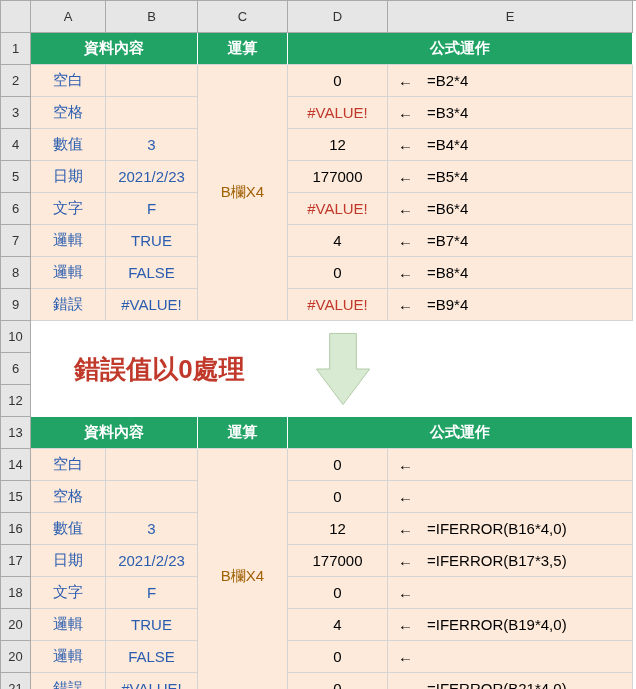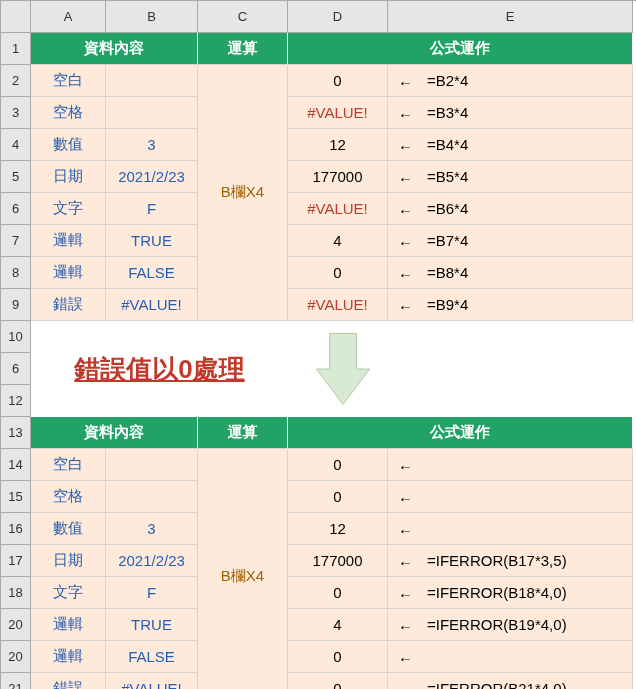--- a/index.html
+++ b/index.html
@@ -150,21 +150,21 @@
     </div>
     <div class="cell rowhdr">9</div>
     <div class="cell peach blue center">錯誤</div>
     <div class="cell peach blue center">#VALUE!</div>
     <div class="cell peach center red">#VALUE!</div>
     <div class="cell peach left">
       <span style="margin-right: 14px;">←</span>
       <span>=B9*4</span>
     </div>
     <div class="cell rowhdr">10</div>
-    <div class="cell big-msg" style="grid-column: 2 / span 3; grid-row: span 3; border:none;text-decoration:underline;">錯誤值以0處理</div>
+    <div class="cell big-msg" style="grid-column: 2 / span 3; grid-row: span 3; border:none;">錯誤值以0處理</div>
     <div class="cell arrow-box" style="grid-column: 5 / span 2; grid-row: span 3; border:none; justify-content:flex-start; padding-left:20px;">
       <svg class="arrow-svg" viewBox="0 0 70 90">
         <path d="M20 5 L50 5 L50 45 L65 45 L35 85 L5 45 L20 45 Z" fill="#d9ead3" stroke="#a9c79e" stroke-width="1"></path>
       </svg>
     </div>
     <div class="cell rowhdr">6</div>
     <div class="cell rowhdr">12</div>
     <div class="cell rowhdr">13</div>
     <div class="cell greenhdr merge-ab">資料內容</div>
     <div class="cell greenhdr">運算</div>
@@ -183,36 +183,36 @@
     <div class="cell peach center">0</div>
     <div class="cell peach left">
       <span style="margin-right: 14px;">←</span>
     </div>
     <div class="cell rowhdr">16</div>
     <div class="cell peach blue center">數值</div>
     <div class="cell peach blue center">3</div>
     <div class="cell peach center">12</div>
     <div class="cell peach left">
       <span style="margin-right: 14px;">←</span>
+      <span>=IFERROR(B16*4,0)</span>
     </div>
     <div class="cell rowhdr">17</div>
     <div class="cell peach blue center">日期</div>
     <div class="cell peach blue center">2021/2/23</div>
     <div class="cell peach center">177000</div>
     <div class="cell peach left">
       <span style="margin-right: 14px;">←</span>
       <span>=IFERROR(B17*3,5)</span>
     </div>
     <div class="cell rowhdr">18</div>
     <div class="cell peach blue center">文字</div>
     <div class="cell peach blue center">F</div>
     <div class="cell peach center">0</div>
     <div class="cell peach left">
       <span style="margin-right: 14px;">←</span>
-      <span>=IFERROR(B18*4,0)</span>
     </div>
     <div class="cell rowhdr">20</div>
     <div class="cell peach blue center">邏輯</div>
     <div class="cell peach blue center">TRUE</div>
     <div class="cell peach center">4</div>
     <div class="cell peach left">
       <span style="margin-right: 14px;">←</span>
       <span>=IFERROR(B19*4,0)</span>
     </div>
     <div class="cell rowhdr">20</div>

